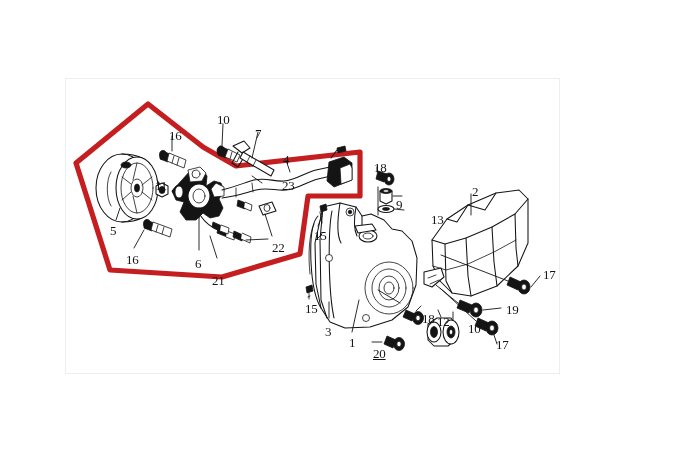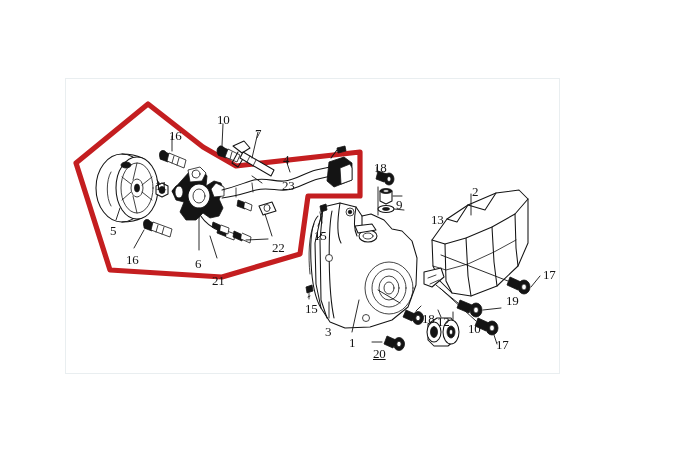--- a/index.html
+++ b/index.html
@@ -311,19 +311,19 @@
   <div class="callout" style="left:420px; top:213px;margin-left:11px;">13</div>
   <div class="callout" style="left:217px; top:113px;">10</div>
   <div class="callout" style="left:314px; top:229px;">15</div>
   <div class="callout" style="left:305px; top:302px;">15</div>
   <div class="callout" style="left:169px; top:129px;">16</div>
   <div class="callout" style="left:126px; top:253px;">16</div>
   <div class="callout" style="left:543px; top:268px;">17</div>
   <div class="callout" style="left:496px; top:338px;">17</div>
   <div class="callout" style="left:374px; top:161px;">18</div>
   <div class="callout" style="left:422px; top:312px;">18</div>
-  <div class="callout" style="left:506px; top:294px;">19</div>
+  <div class="callout" style="left:506px; top:303px;">19</div>
   <div class="callout" style="left:373px; top:347px;text-decoration:underline;">20</div>
   <div class="callout" style="left:212px; top:274px;">21</div>
   <div class="callout" style="left:272px; top:241px;">22</div>
   <div class="callout" style="left:246px; top:179px;margin-left:36px;">23</div>
 
 </div>
 
 </body></html>

